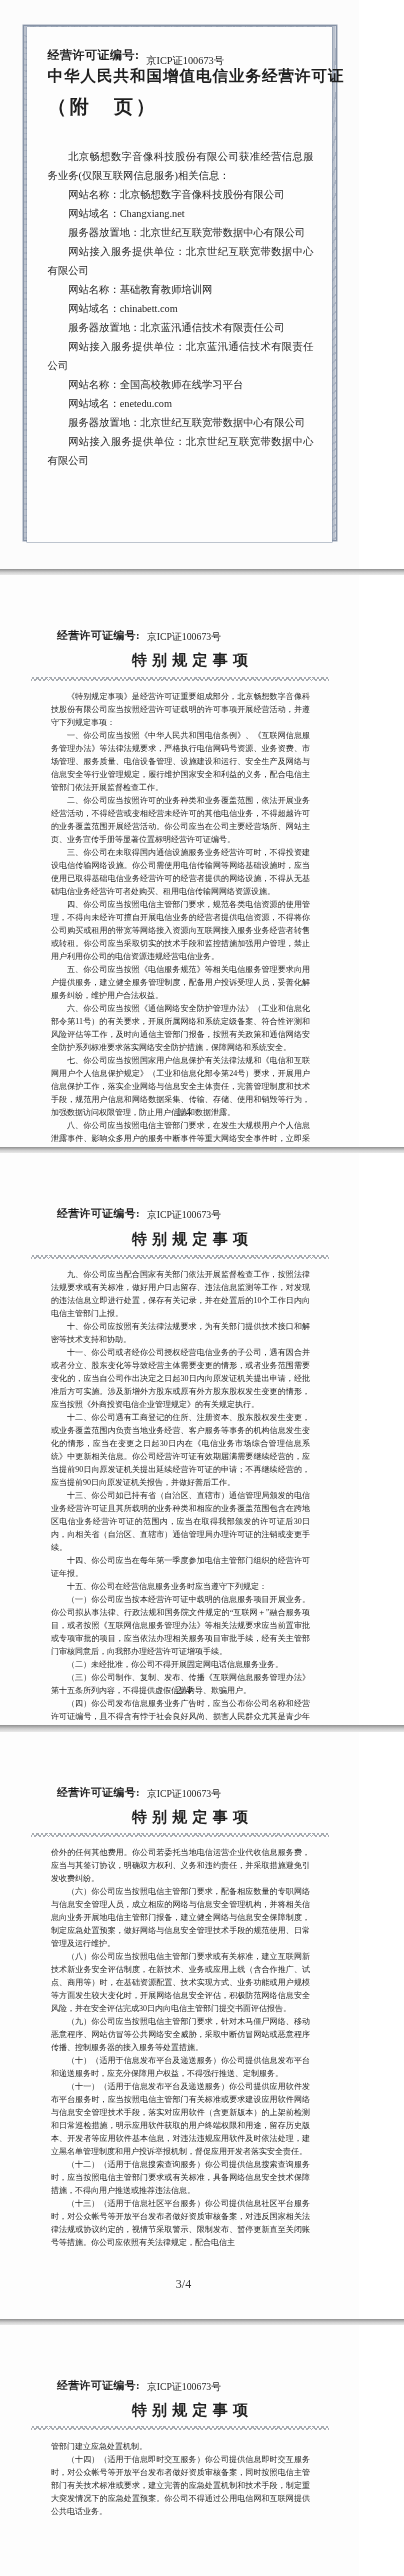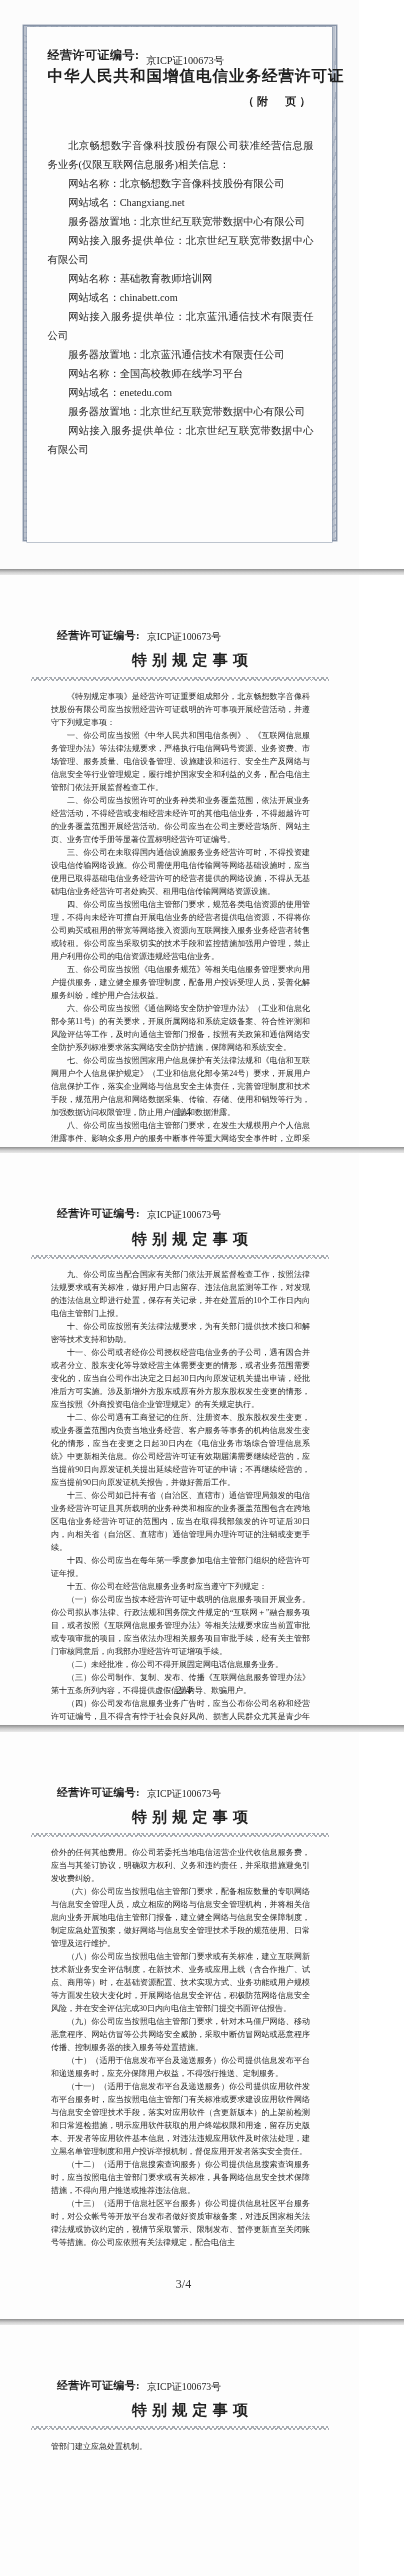--- a/index.html
+++ b/index.html
@@ -32,21 +32,21 @@
     padding:19.6px 18.5px 0 20.6px;
     box-sizing:border-box;
   }
   .cert-no-row{font-size:12px;letter-spacing:0.5px;}
   .cert-no-label{font-weight:bold;}
   .cert-no-value{font-size:10.3px;margin-left:3.1px;position:relative;top:5.2px;letter-spacing:0;}
   .cert-title{
     margin:2px 0 0 0;text-align:center;font-size:15.5px;font-weight:bold;
     letter-spacing:1px;white-space:nowrap;
   }
-  .cert-subtitle{margin:7.2px 0 0 0;text-align:right;font-size:11px;font-weight:bold;letter-spacing:3.1px;font-family:Liberation Serif, serif;}
+  .cert-subtitle{margin:7.2px 0 0 0;text-align:left;font-size:19px;font-weight:bold;letter-spacing:3.1px;font-family:Liberation Serif, serif;}
   .cert-intro{
     margin:27px 0 0 0;font-size:10.3px;line-height:19px;text-align:justify;
     text-indent:2em;
   }
   .cert-entries{margin-top:0;}
   .cert-entries .entry{
     margin:0;font-size:10.3px;line-height:19px;text-align:justify;text-indent:2em;
   }
 
   
@@ -89,22 +89,22 @@
     <h1 class="cert-title">中华人民共和国增值电信业务经营许可证</h1>
     <div class="cert-subtitle">（附　页）</div>
     <p class="cert-intro">北京畅想数字音像科技股份有限公司获准经营信息服务业务(仅限互联网信息服务)相关信息：</p>
     <div class="cert-entries">
         <p class="entry">网站名称：北京畅想数字音像科技股份有限公司</p>
         <p class="entry">网站域名：Changxiang.net</p>
         <p class="entry">服务器放置地：北京世纪互联宽带数据中心有限公司</p>
         <p class="entry">网站接入服务提供单位：北京世纪互联宽带数据中心有限公司</p>
         <p class="entry">网站名称：基础教育教师培训网</p>
         <p class="entry">网站域名：chinabett.com</p>
+        <p class="entry">服务器放置地：北京蓝汛通信技术有限责任公司</p>
         <p class="entry">网站接入服务提供单位：北京蓝汛通信技术有限责任公司</p>
-        <p class="entry">服务器放置地：北京蓝汛通信技术有限责任公司</p>
         <p class="entry">网站名称：全国高校教师在线学习平台</p>
         <p class="entry">网站域名：enetedu.com</p>
         <p class="entry">服务器放置地：北京世纪互联宽带数据中心有限公司</p>
         <p class="entry">网站接入服务提供单位：北京世纪互联宽带数据中心有限公司</p>
       </div>
   </div>
 </div>
 
 <div class="page-sep"></div>
 
@@ -188,17 +188,18 @@
 <div class="page prov" style="height:548px;">
   <div class="prov-header">
     <span class="lbl">经营许可证编号:</span>
     <span class="num">京ICP证100673号</span>
   </div>
   <h2 class="prov-title">特别规定事项</h2>
   <div class="wave"></div>
   <div class="prov-body-wrap">
     <div class="prov-body">
         <p class="para cont">管部门建立应急处置机制。</p>
+        <p class="para">（十四）（适用于信息即时交互服务）你公司提供信息即时交互服务时，对公众帐号等开放平台发布者做好资质审核备案，同时按照电信主管部门有关技术标准或要求，建立完善的应急处置机制和技术手段，制定重大突发情况下的应急处置预案。你公司不得通过公用电信网和互联网提供公共电话业务。</p>
       </div>
   </div>
 
 </div>
 
 
 </body></html>

